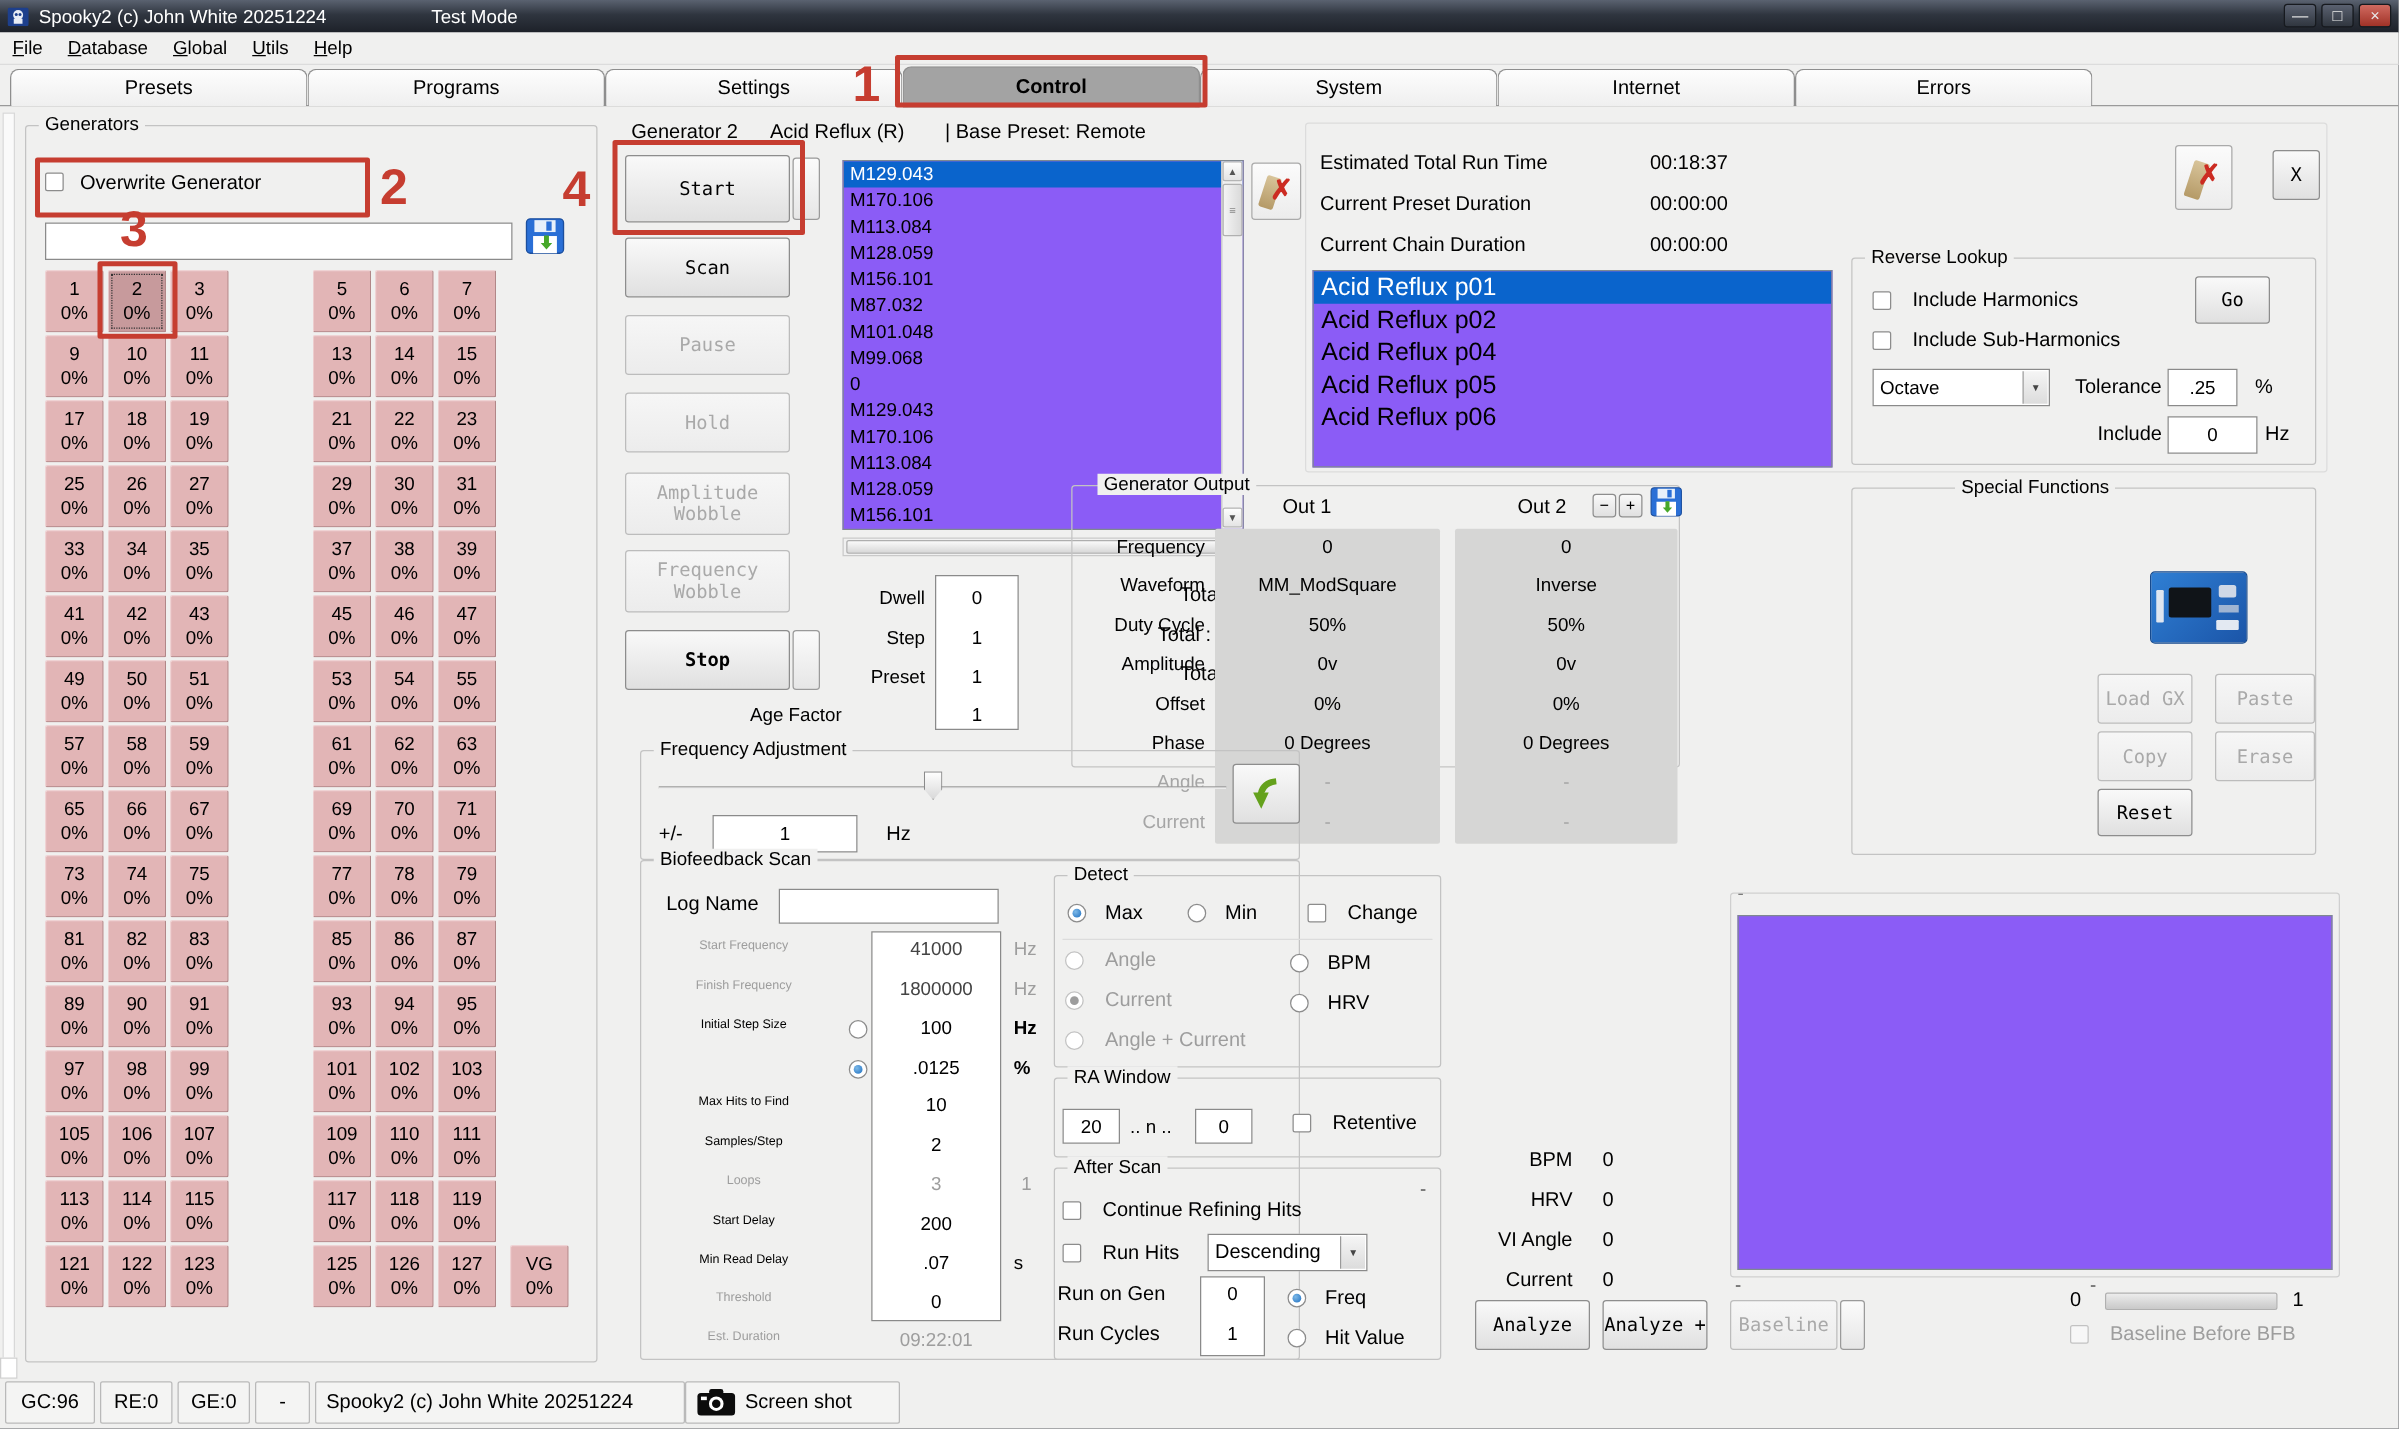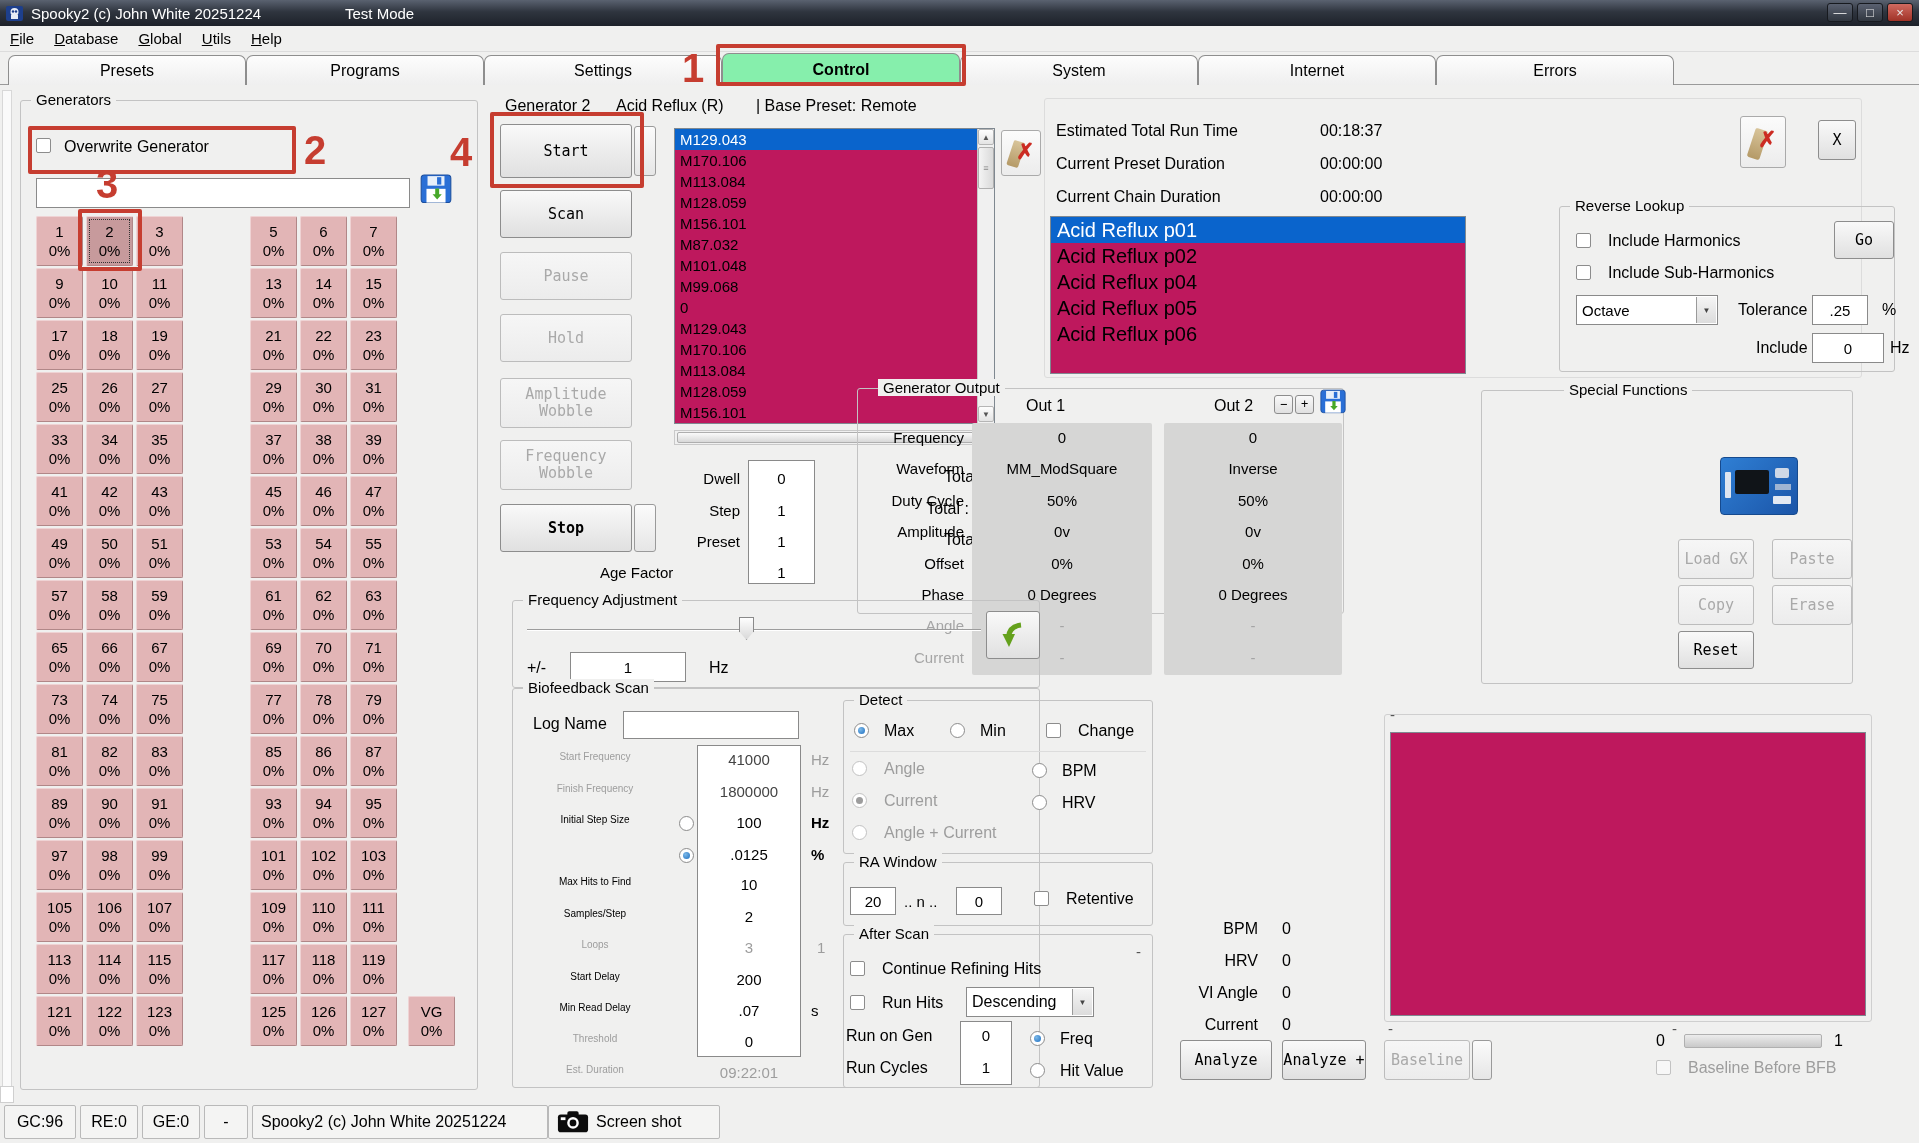--- a/index.html
+++ b/index.html
@@ -13,35 +13,35 @@
 .winbtns{position:absolute;right:6px;top:3px;display:flex;gap:4px}
 .winbtn{width:26px;height:19px;display:flex;align-items:center;justify-content:center;color:#e8e8e8;font-size:13px;background:linear-gradient(#5a6170,#30363f);border:1px solid #171a1f;border-radius:3px}
 .winbtn.close{background:linear-gradient(#d06a60,#a03227)}
 
 #menubar{position:absolute;left:0;top:26px;width:1919px;height:26px;background:#f0f0ef;border-bottom:1px solid #dcdcdc;display:flex;align-items:center;font-size:15px}
 .menu-item{padding:0 10px}
 
 #tabbar{position:absolute;left:0;top:52px;width:1919px;height:33px}
 #tabline{position:absolute;left:0;top:84px;width:1919px;height:1px;background:#9a9a9a}
 .tab{position:absolute;top:3px;height:30px;width:238px;display:flex;align-items:center;justify-content:center;font-size:16px;background:linear-gradient(#fdfdfd,#efefef);border:1px solid #8e8e8e;border-bottom:none;border-radius:7px 7px 0 0;z-index:1}
-.tab.active{background:#86efac;font-weight:bold;height:33px;top:1px;z-index:3}
+.tab.active{background:#a3a3a3;font-weight:bold;height:33px;top:1px;z-index:3}
 
 .grp{position:absolute;border:1px solid #c3c3c3;border-radius:3px}
 .gt{position:absolute;top:-10px;left:10px;background:#f0f0ef;padding:0 5px;font-size:15px;white-space:nowrap}
 
 .lbl{position:absolute;font-size:15px;white-space:nowrap}
 .big{font-size:16px}
 .dim{color:#9d9d9d}
 .btn{position:absolute;display:flex;align-items:center;justify-content:center;text-align:center;font-family:"DejaVu Sans Mono",monospace;font-size:15px;background:linear-gradient(#f9f9f9,#e0e0e0);border:1px solid #8d8d8d;border-radius:3px;line-height:17px}
 .btn.dis{color:#a9a9a9;border-color:#bcbcbc;background:linear-gradient(#f6f6f6,#ececec)}
 .btn.bold{font-weight:bold}
 .strip{position:absolute;background:linear-gradient(#fbfbfb,#e6e6e6);border:1px solid #9a9a9a;border-radius:3px}
 .inp{position:absolute;background:#fff;border:1px solid #8a8a8a;display:flex;align-items:center;justify-content:center;font-size:15px}
 .inp.left{justify-content:flex-start;padding-left:5px}
-.lb{position:absolute;background:#be185d;border:1px solid #7f8890;overflow:hidden}
+.lb{position:absolute;background:#8b5cf6;border:1px solid #7f8890;overflow:hidden}
 .lrow{height:21px;line-height:21px;padding-left:5px;font-size:15px;white-space:nowrap}
 .lrow2{height:26px;line-height:26px;padding-left:6px;font-size:20px;white-space:nowrap}
 .sel{background:#0a64cc;color:#fff}
 .cb{position:absolute;width:15px;height:15px;background:#fff;border:1px solid #8c8c8c;border-radius:2px}
 .cb.dis{border-color:#c2c2c2;background:#f7f7f7}
 .cb.checked::after{content:"✓";position:absolute;left:1px;top:-3px;color:#2b56b8;font-size:15px;font-weight:bold}
 .rb{position:absolute;width:15px;height:15px;background:#fff;border:1px solid #8c8c8c;border-radius:50%}
 .rb.on::after{content:"";position:absolute;left:3px;top:3px;width:7px;height:7px;border-radius:50%;background:radial-gradient(circle at 35% 35%,#7db9e8,#1e6fc0)}
 .rb.dis{border-color:#c2c2c2}
 .rb.dis.on::after{background:#9d9d9d}
@@ -625,21 +625,21 @@
       <div class="lrow2">Acid Reflux p05</div>
       <div class="lrow2">Acid Reflux p06</div>
     </div>
 
   <div class="eraser" style="left:1740px;top:116px;width:46px;height:52px">
     <span class="wedge" style="left:10px;top:12px;width:13px;height:30px"></span>
     <span class="ex" style="left:17px;top:10px">✗</span>
   </div>
   <div class="btn" style="left:1818px;top:120px;width:38px;height:40px">X</div>
 
-  <div class="grp" style="left:1559px;top:206px;width:336px;height:166px">
+  <div class="grp" style="left:1481px;top:206px;width:372px;height:166px">
     <span class="gt">Reverse Lookup</span>
     <span class="cb" style="left:16px;top:26px"></span>
     <span class="lbl big" style="left:48px;top:25px;position:absolute">Include Harmonics</span>
     <div class="btn" style="left:274px;top:14px;width:60px;height:38px">Go</div>
     <span class="cb" style="left:16px;top:58px"></span>
     <span class="lbl big" style="left:48px;top:57px;position:absolute">Include Sub-Harmonics</span>
     <div class="inp left" style="left:16px;top:88px;width:142px;height:30px">
       <span>Octave</span>
       <span style="position:absolute;right:1px;top:1px;width:20px;height:26px;background:linear-gradient(#f5f5f5,#dcdcdc);border-left:1px solid #9a9a9a;display:flex;align-items:center;justify-content:center;font-size:8px;color:#444">▼</span>
     </div>

